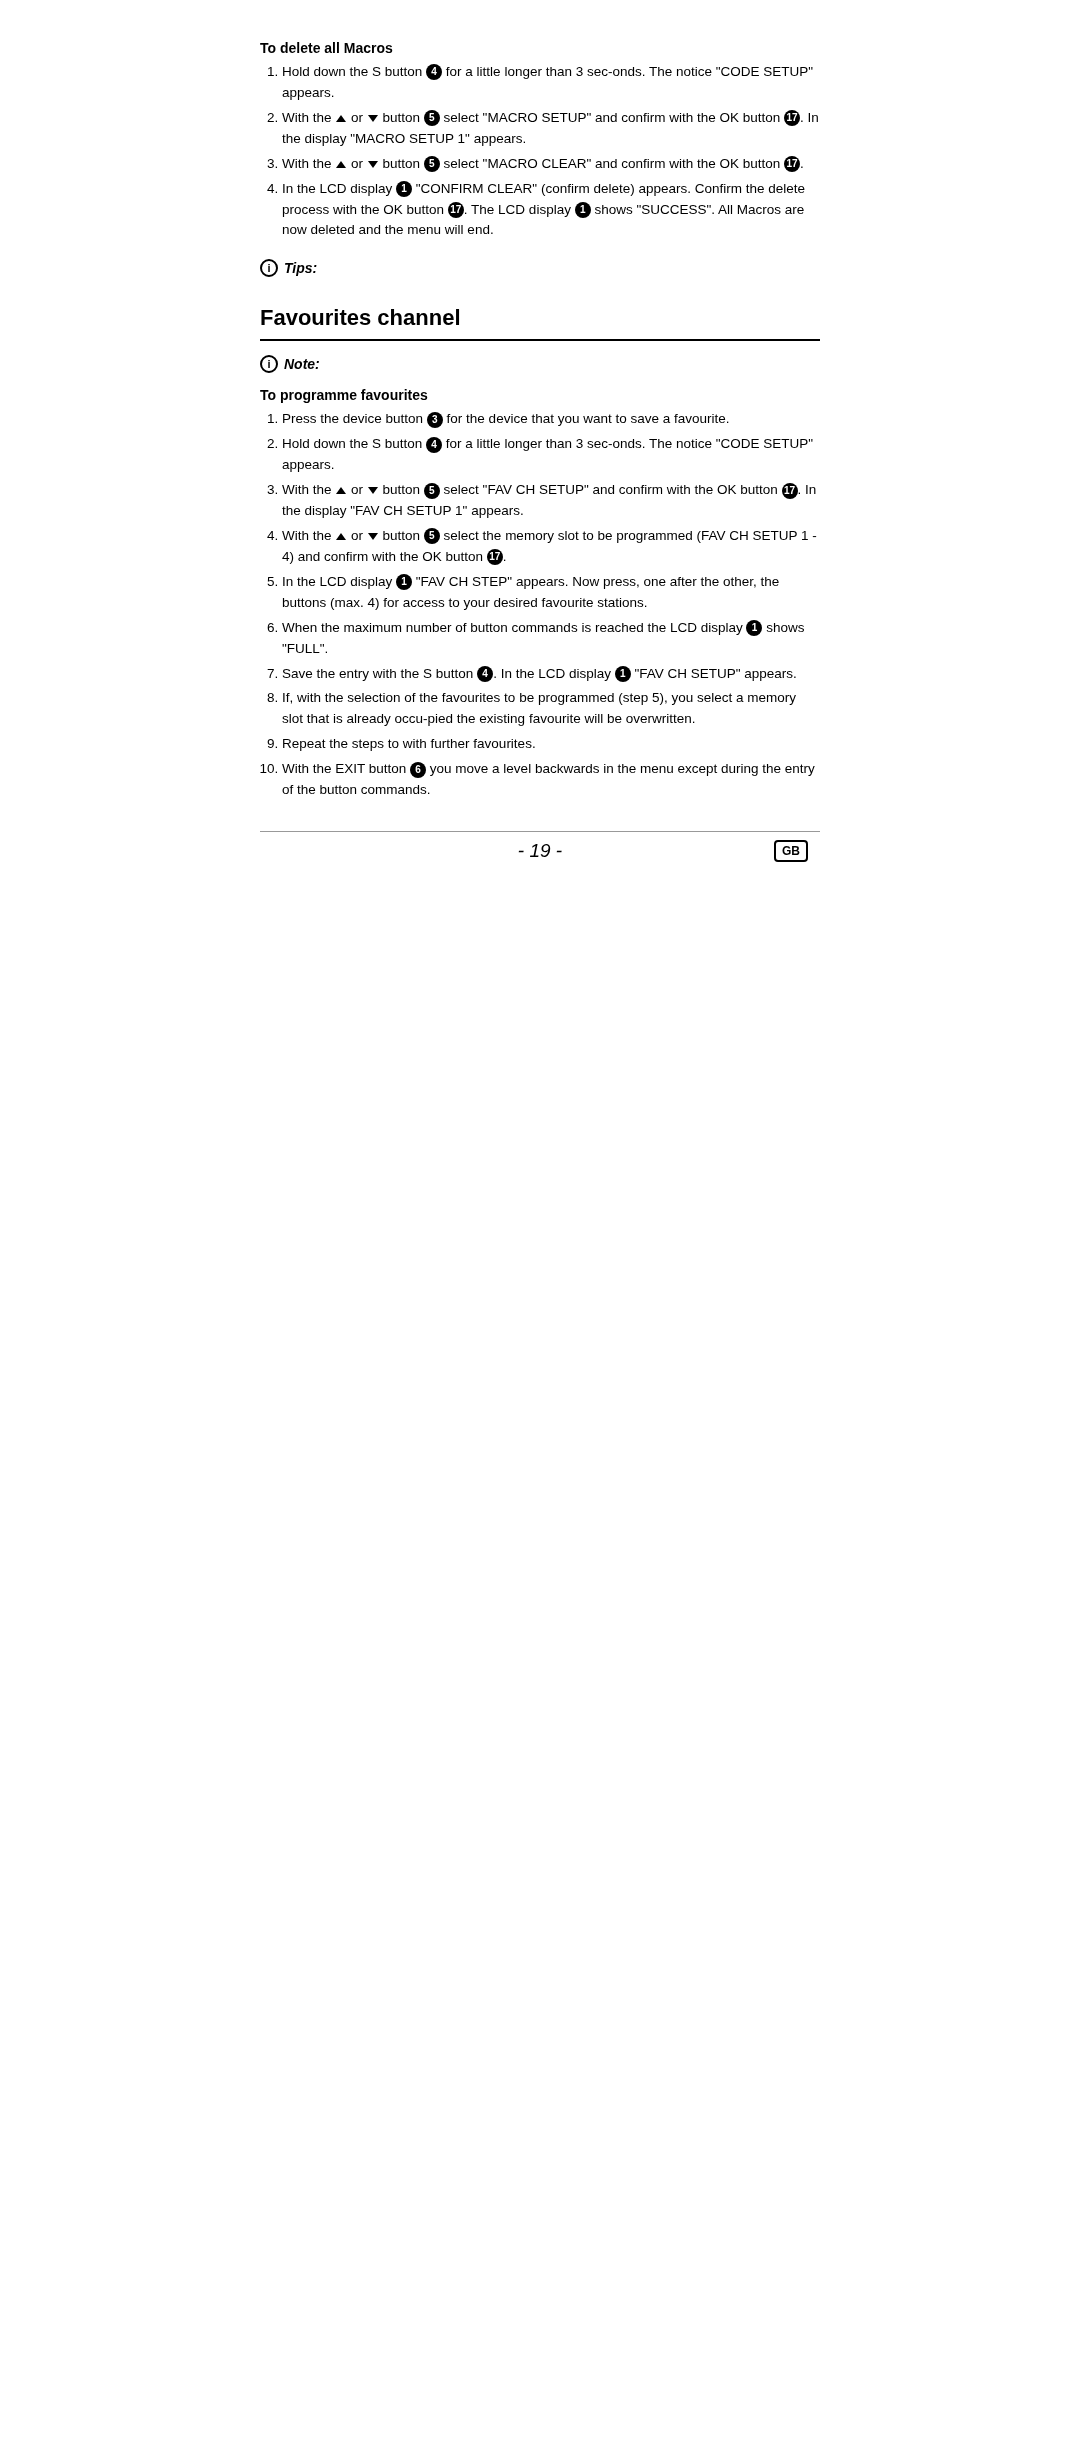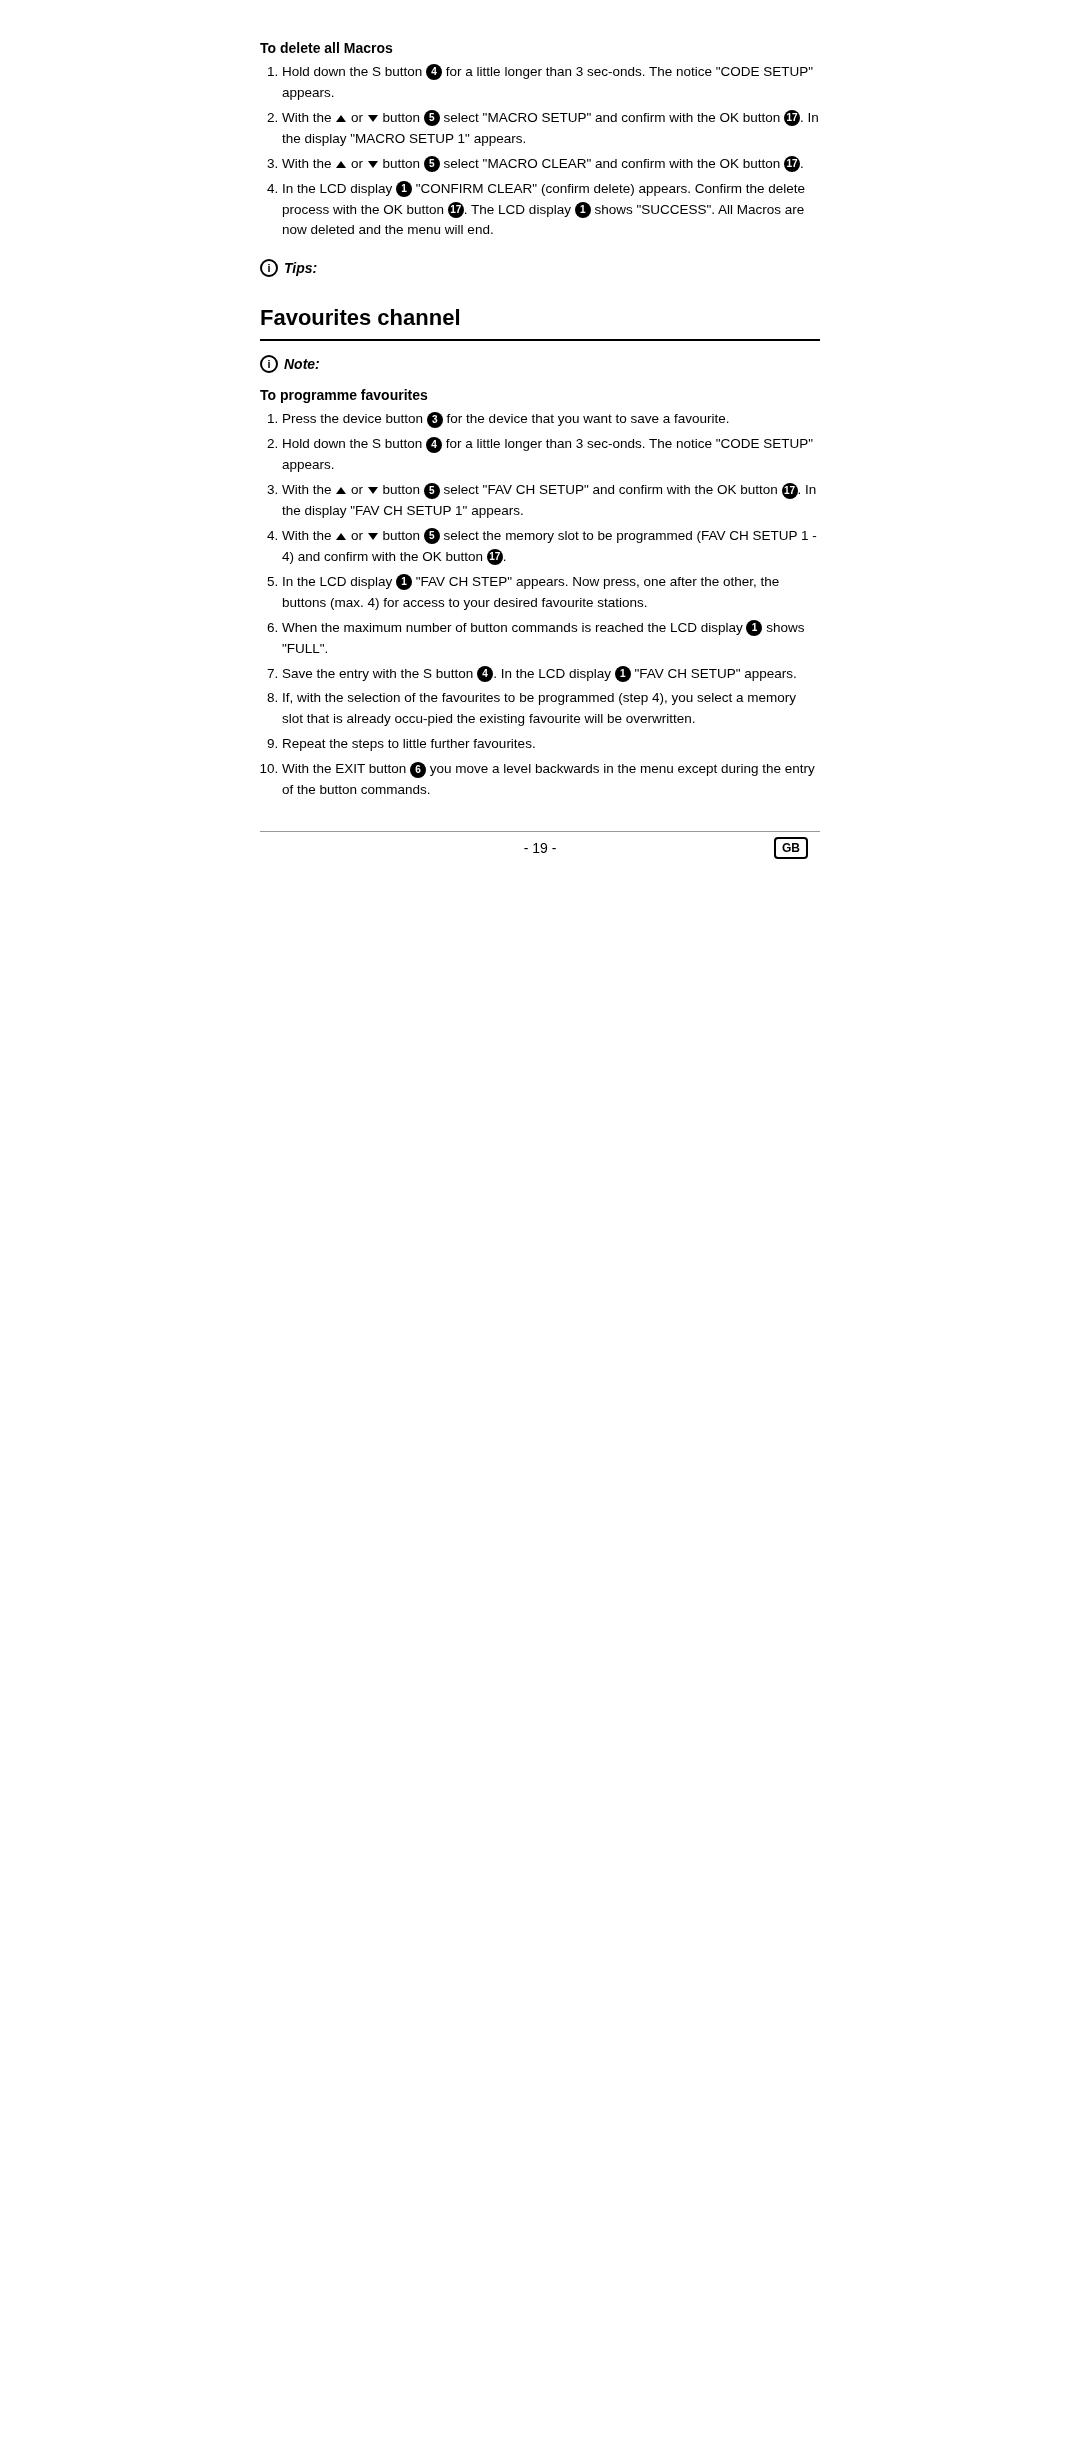--- a/index.html
+++ b/index.html
@@ -106,22 +106,23 @@
     .footer {
       display: flex;
       align-items: center;
       justify-content: center;
       border-top: 1px solid #999;
       margin-top: 30px;
       padding-top: 8px;
       position: relative;
     }
     .page-num {
-      font-size: 14px;
+      font-size: 19px;
       text-align: center;
+      font-style: italic;
     }
     .gb-badge {
       display: inline-flex;
       align-items: center;
       justify-content: center;
       border: 2px solid #000;
       border-radius: 4px;
       padding: 2px 6px;
       font-size: 12px;
       font-weight: bold;
@@ -169,22 +170,22 @@
   <div class="section">
     <div class="heading-bold">To programme favourites</div>
     <ol>
       <li>Press the device button <span class="circle-btn">3</span> for the device that you want to save a favourite.</li>
       <li>Hold down the S button <span class="circle-btn">4</span> for a little longer than 3 sec-onds. The notice "CODE SETUP" appears.</li>
       <li>With the <span class="arrow-up"></span> or <span class="arrow-down"></span> button <span class="circle-btn">5</span> select "FAV CH SETUP" and confirm with the OK button <span class="circle-btn">17</span>. In the display "FAV CH SETUP 1" appears.</li>
       <li>With the <span class="arrow-up"></span> or <span class="arrow-down"></span> button <span class="circle-btn">5</span> select the memory slot to be programmed (FAV CH SETUP 1 - 4) and confirm with the OK button <span class="circle-btn">17</span>.</li>
       <li>In the LCD display <span class="circle-btn">1</span> "FAV CH STEP" appears. Now press, one after the other, the buttons (max. 4) for access to your desired favourite stations.</li>
       <li>When the maximum number of button commands is reached the LCD display <span class="circle-btn">1</span> shows "FULL".</li>
       <li>Save the entry with the S button <span class="circle-btn">4</span>. In the LCD display <span class="circle-btn">1</span> "FAV CH SETUP" appears.</li>
-      <li>If, with the selection of the favourites to be programmed (step 4), you select a memory slot that is already occu-pied the existing favourite will be overwritten.</li>
-      <li>Repeat the steps to little further favourites.</li>
+      <li>If, with the selection of the favourites to be programmed (step 5), you select a memory slot that is already occu-pied the existing favourite will be overwritten.</li>
+      <li>Repeat the steps to with further favourites.</li>
       <li>With the EXIT button <span class="circle-btn">6</span> you move a level backwards in the menu except during the entry of the button commands.</li>
     </ol>
   </div>
 
   <div class="footer">
     <span class="page-num">- 19 -</span>
     <span class="gb-badge">GB</span>
   </div>
 
 </div>

